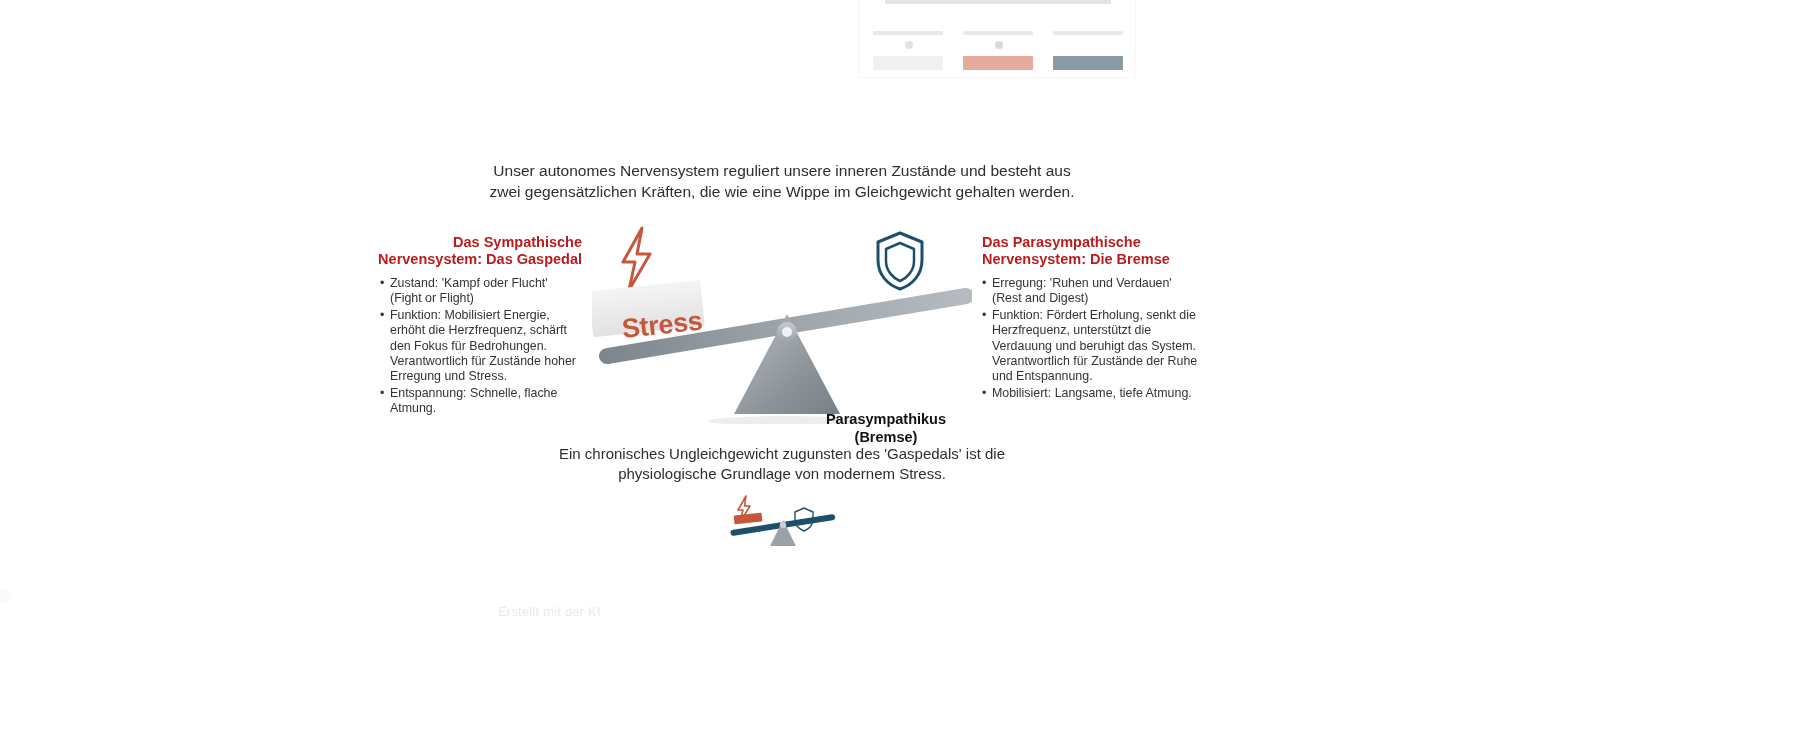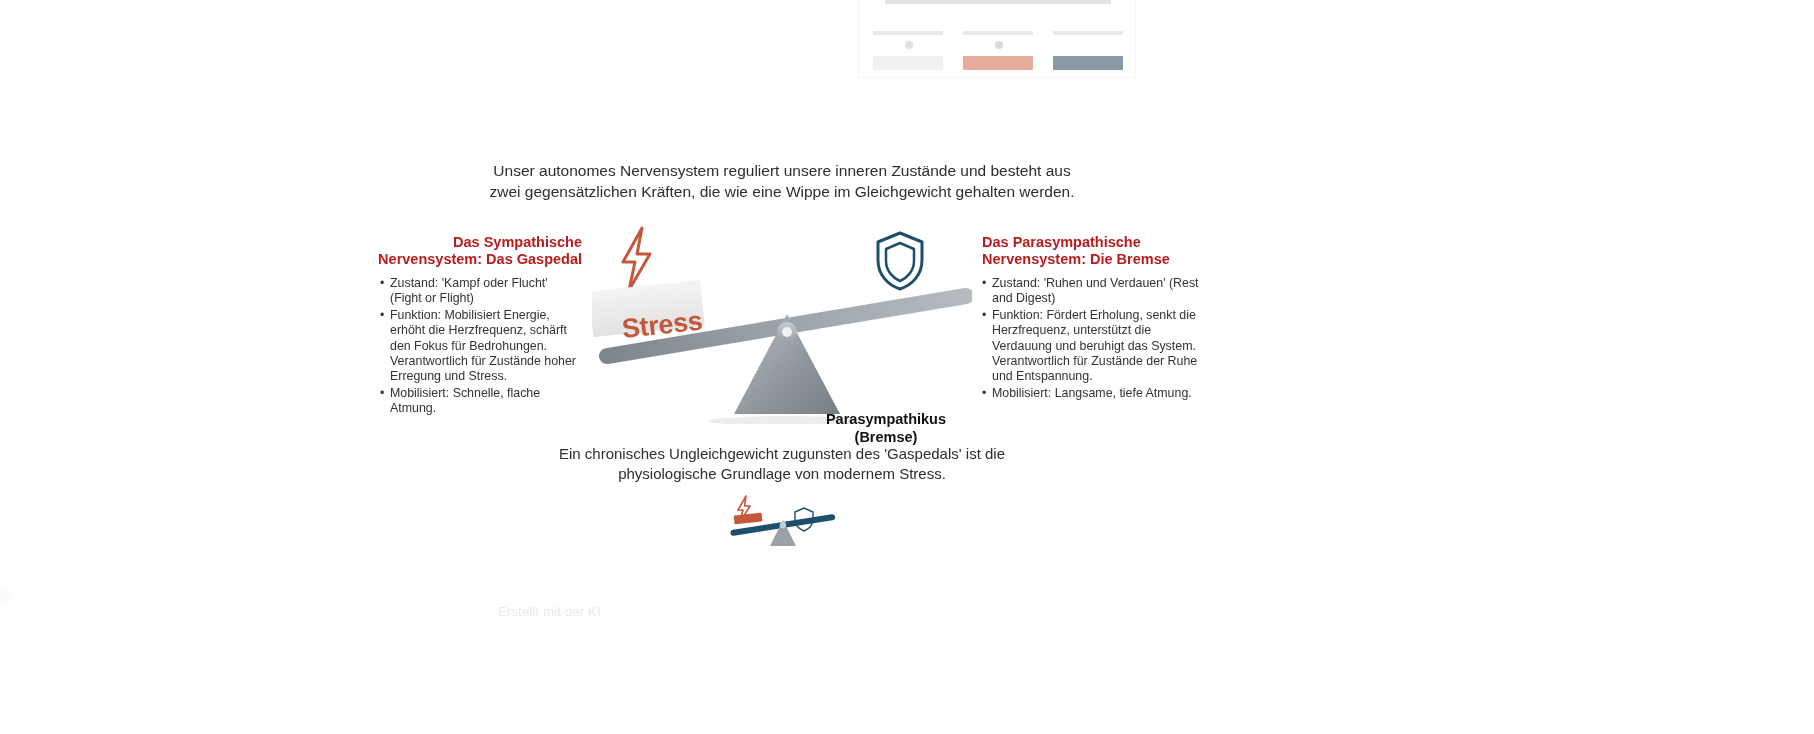--- a/index.html
+++ b/index.html
@@ -226,28 +226,28 @@
   <div class="slide">
 
 
     <p class="slide-subtitle">Unser autonomes Nervensystem reguliert unsere inneren Zustände und besteht aus zwei gegensätzlichen Kräften, die wie eine Wippe im Gleichgewicht gehalten werden.</p>
 
     <div class="col col-left">
       <div class="col-head">Das Sympathische Nervensystem: Das Gaspedal</div>
       <ul class="col-list">
         <li>Zustand: 'Kampf oder Flucht' (Fight or Flight)</li>
         <li>Funktion: Mobilisiert Energie, erhöht die Herzfrequenz, schärft den Fokus für Bedrohungen. Verantwortlich für Zustände hoher Erregung und Stress.</li>
-        <li>Mobilisiert: Schnelle, flache Atmung.</li>
+        <li>Entspannung: Schnelle, flache Atmung.</li>
       </ul>
     </div>
 
     <div class="col col-right">
       <div class="col-head">Das Parasympathische Nervensystem: Die Bremse</div>
       <ul class="col-list">
-        <li>Zustand: 'Ruhen und Verdauen' (Rest and Digest)</li>
+        <li>Erregung: 'Ruhen und Verdauen' (Rest and Digest)</li>
         <li>Funktion: Fördert Erholung, senkt die Herzfrequenz, unterstützt die Verdauung und beruhigt das System. Verantwortlich für Zustände der Ruhe und Entspannung.</li>
         <li>Mobilisiert: Langsame, tiefe Atmung.</li>
       </ul>
     </div>
 
     <div class="illus">
 
       <svg class="lightning" viewBox="0 0 40 66">
         <path d="M26 2 L7 36 L19 36 L13 64 L34 28 L21 28 Z" fill="none" stroke="#c4573c" stroke-width="3" stroke-linejoin="round" stroke-linecap="round"></path>
       </svg>

